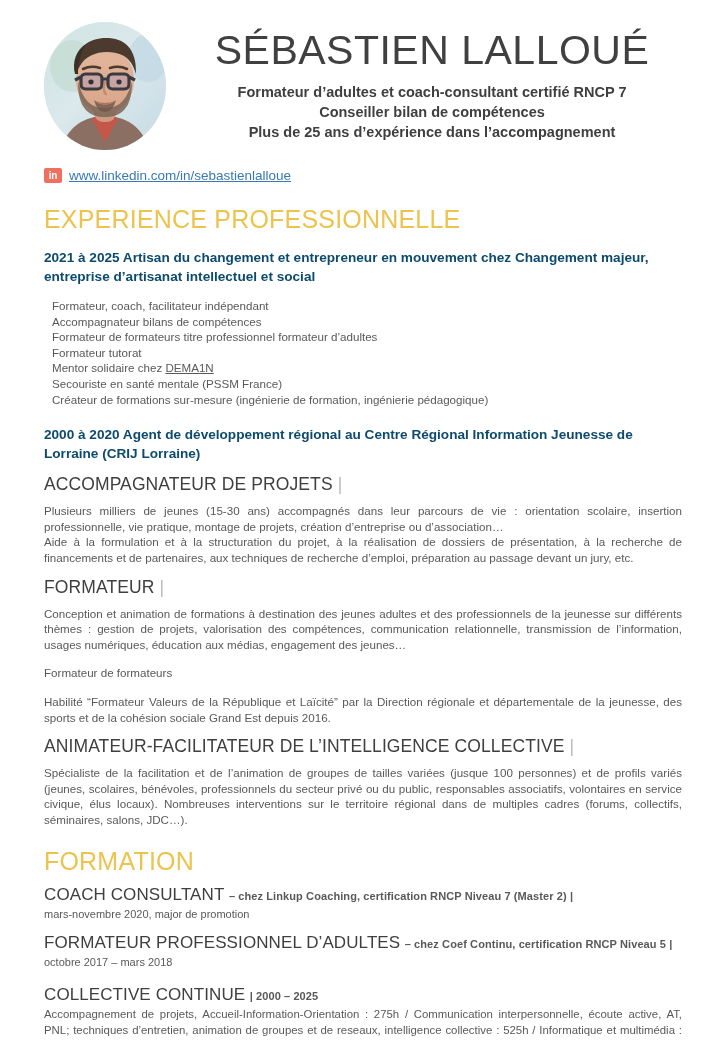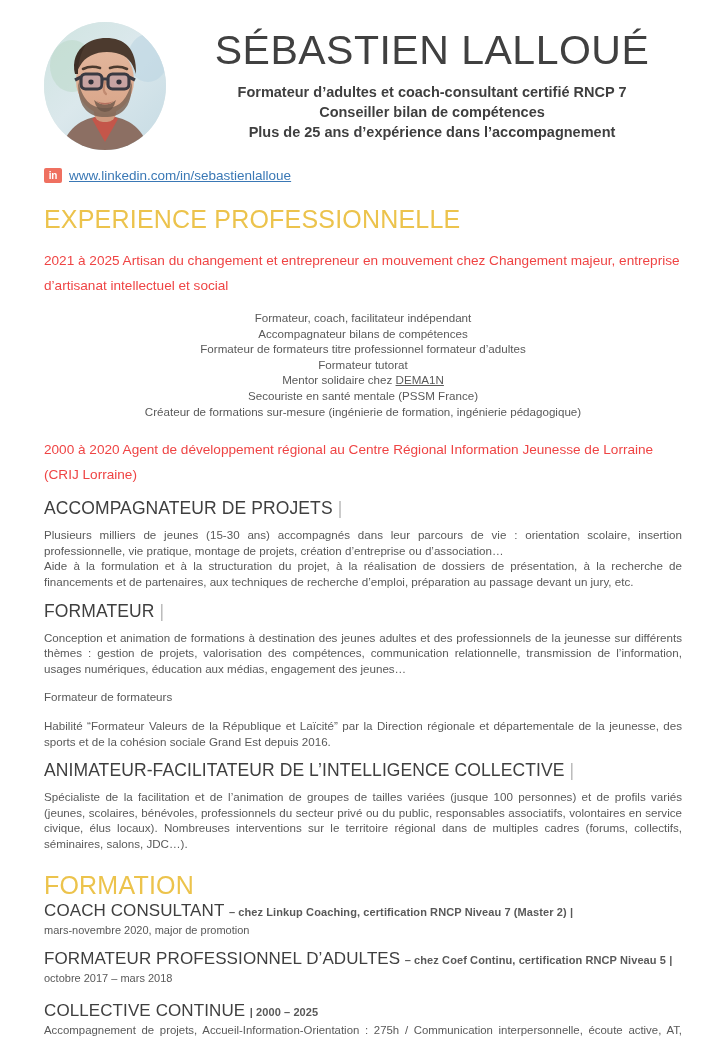--- a/index.html
+++ b/index.html
@@ -102,46 +102,45 @@
   .content { padding: 0 34px 0 40px; }
 
   h2.section-title {
     font-size: 25px;
     line-height: 29px;
     font-weight: 400;
     color: #ecc34c;
     letter-spacing: 0.2px;
     margin: 22px 0 14px 0;
   }
-  h2.section-title.formation { margin-top: 20px; margin-bottom: 0; }
+  h2.section-title.formation { margin-top: 20px; margin-bottom: 8px; }
 
   p.job-head {
     font-size: 13.6px;
-    line-height: 25px;
-    font-weight: normal;
-    color: #ef4444;
+    line-height: 19px;
+    font-weight: bold;
+    color: #0c4a6e;
     margin: 0 0 12px 0;
   }
   p.job-head.second { margin-top: 18px; margin-bottom: 6px; }
 
   h3.role {
     font-size: 17.5px;
     line-height: 22px;
     font-weight: 400;
     color: #3f3f3f;
     margin: 10px 0 8px 0;
     letter-spacing: 0.1px;
   }
   h3.role .bar { color: #b9b9b9; font-weight: 300; }
 
   ul.plain-list {
     list-style: none;
-    margin: 0;
+    margin: 8px;
     padding: 0;
-    text-align: center;
   }
   ul.plain-list li {
     font-size: 11.6px;
     line-height: 15.6px;
     color: #595959;
   }
   ul.plain-list li a,
   .uline {
     color: #595959;
     text-decoration: underline;

